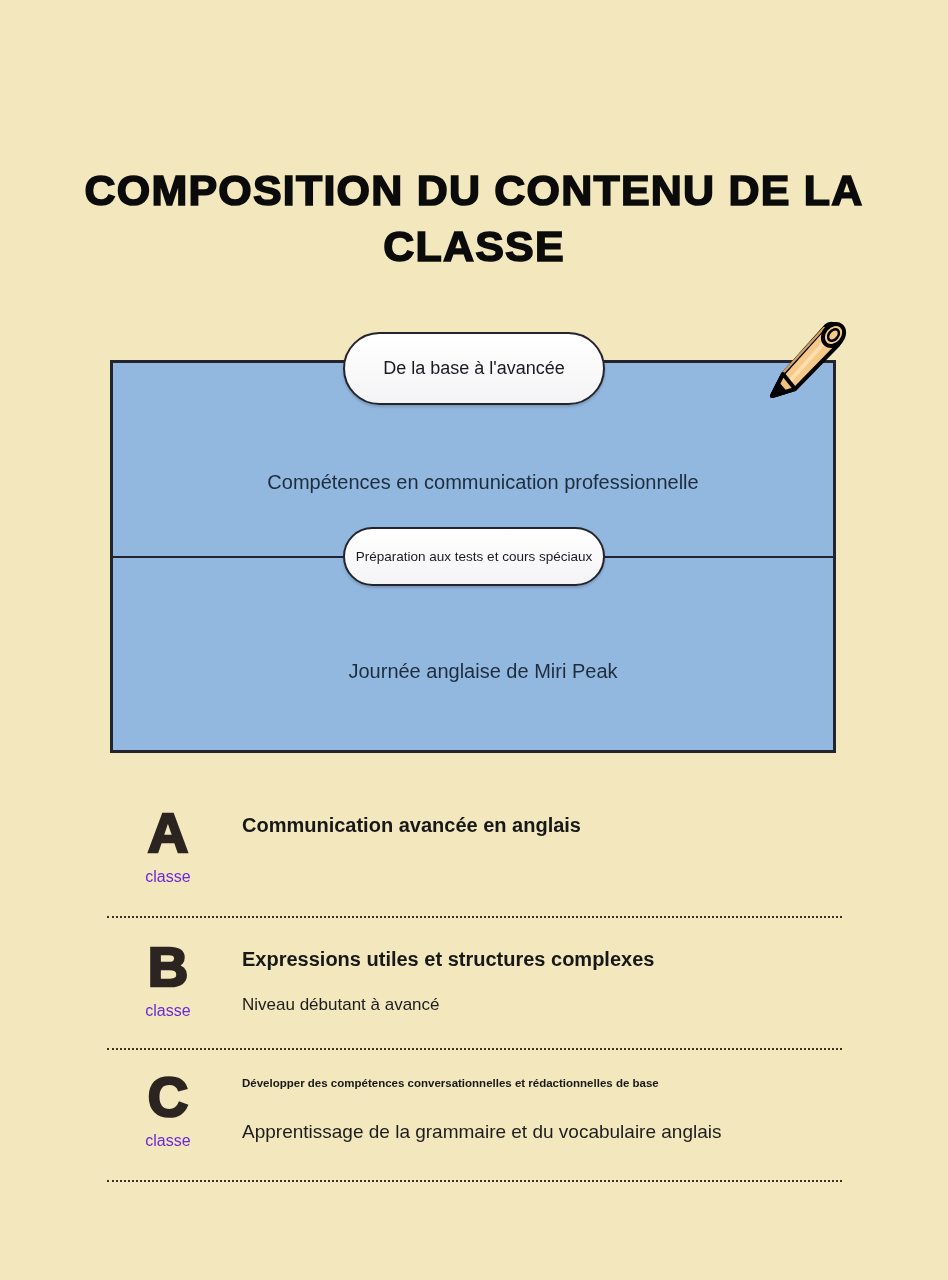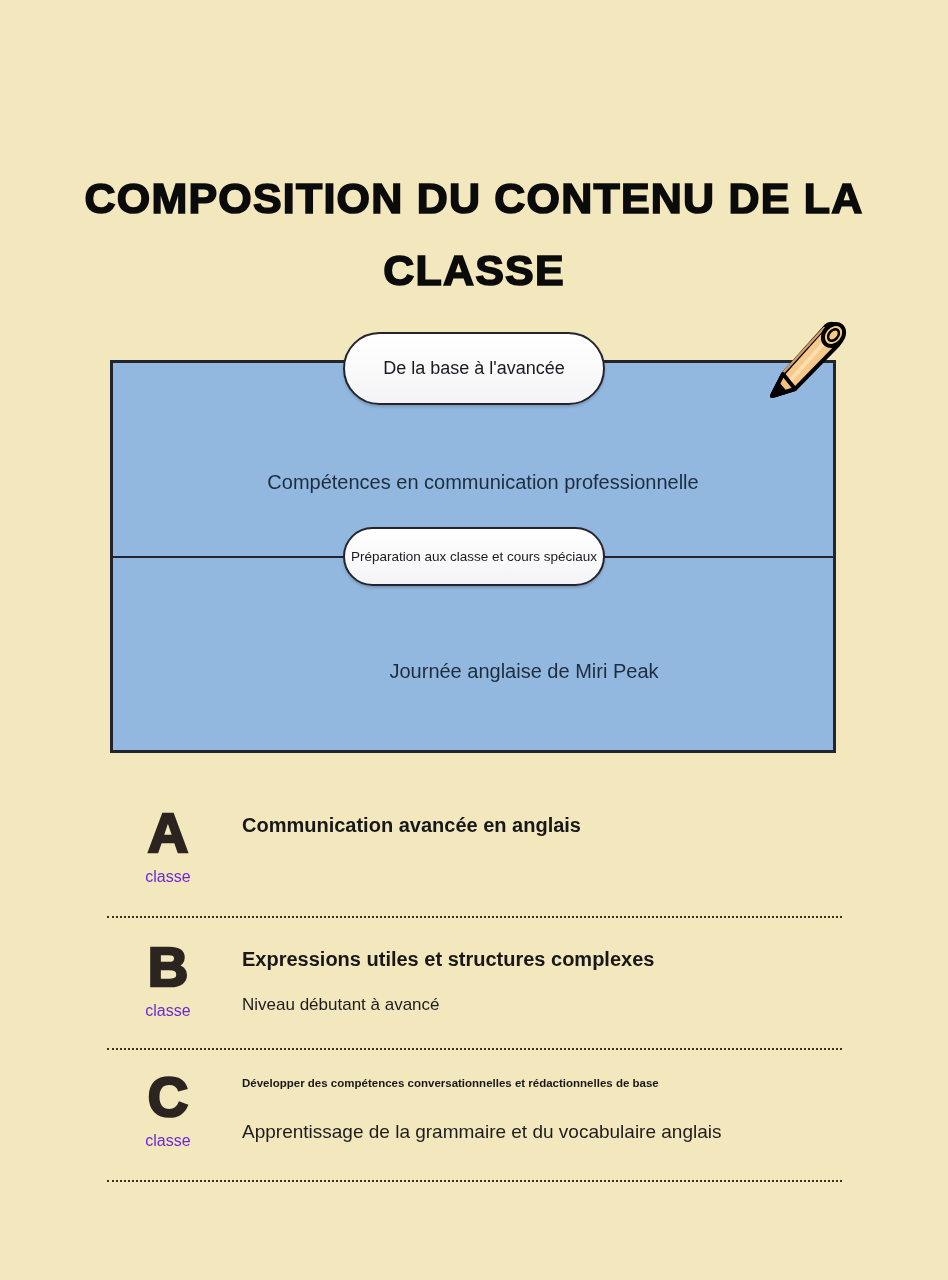--- a/index.html
+++ b/index.html
@@ -22,21 +22,21 @@
     left: 0;
     top: 162px;
     width: 948px;
     text-align: center;
   }
   .title {
     margin: 0;
     font-family: "Liberation Sans", sans-serif;
     font-weight: 700;
     font-size: 43px;
-    line-height: 72px;
+    line-height: 56px;
     letter-spacing: 1.2px;
     color: #0b0b0b;
     text-transform: uppercase;
     padding: 0 70px;
     -webkit-text-stroke: 1.6px #0b0b0b;
   }
 
   
   .panel {
     position: absolute;
@@ -60,21 +60,21 @@
   .panel-text {
     position: absolute;
     width: 746px;
     left: 110px;
     text-align: center;
     color: #1d2d3e;
     font-size: 20px;
     font-family: "Liberation Sans", sans-serif;
   }
   .panel-text.mid { top: 471px; }
-  .panel-text.low { top: 660px; padding-left: 41px; }
+  .panel-text.low { top: 660px; }
 
   
   .pill {
     position: absolute;
     background: linear-gradient(#ffffff, #f4f4f6);
     border: 2.5px solid #24242e;
     border-radius: 999px;
     display: flex;
     align-items: center;
     justify-content: center;
@@ -195,21 +195,21 @@
 <div class="panel-divider"></div>
 
 <div class="panel-text mid">Compétences en communication professionnelle</div>
 <div class="panel-text low">Journée anglaise de Miri Peak</div>
 
 <div class="pill pill-top">
   <span>De la base à l'avancée</span>
 </div>
 
 <div class="pill pill-mid">
-  <span>Préparation aux classe et cours spéciaux</span>
+  <span>Préparation aux tests et cours spéciaux</span>
 </div>
 
 <svg class="pencil" viewBox="0 0 96 100" aria-hidden="true">
 
   <path d="M20 84 L31 62 L74 14 C78 10 86 12 89 17 C92 22 90 29 86 33 L43 77 Z" fill="#f5c98a" stroke="#000000" stroke-width="4" stroke-linejoin="round"></path>
 
   <path d="M38 69 L79 23" stroke="#ffe0b0" stroke-width="4" stroke-linecap="round" opacity="0.95"></path>
   <path d="M30 62 L72 16" stroke="#e8b271" stroke-width="2.4" stroke-linecap="round" opacity="0.9"></path>
 
   <ellipse cx="81.5" cy="23" rx="9.5" ry="12" transform="rotate(40 81.5 23)" fill="#f5c98a" stroke="#000000" stroke-width="4"></ellipse>

